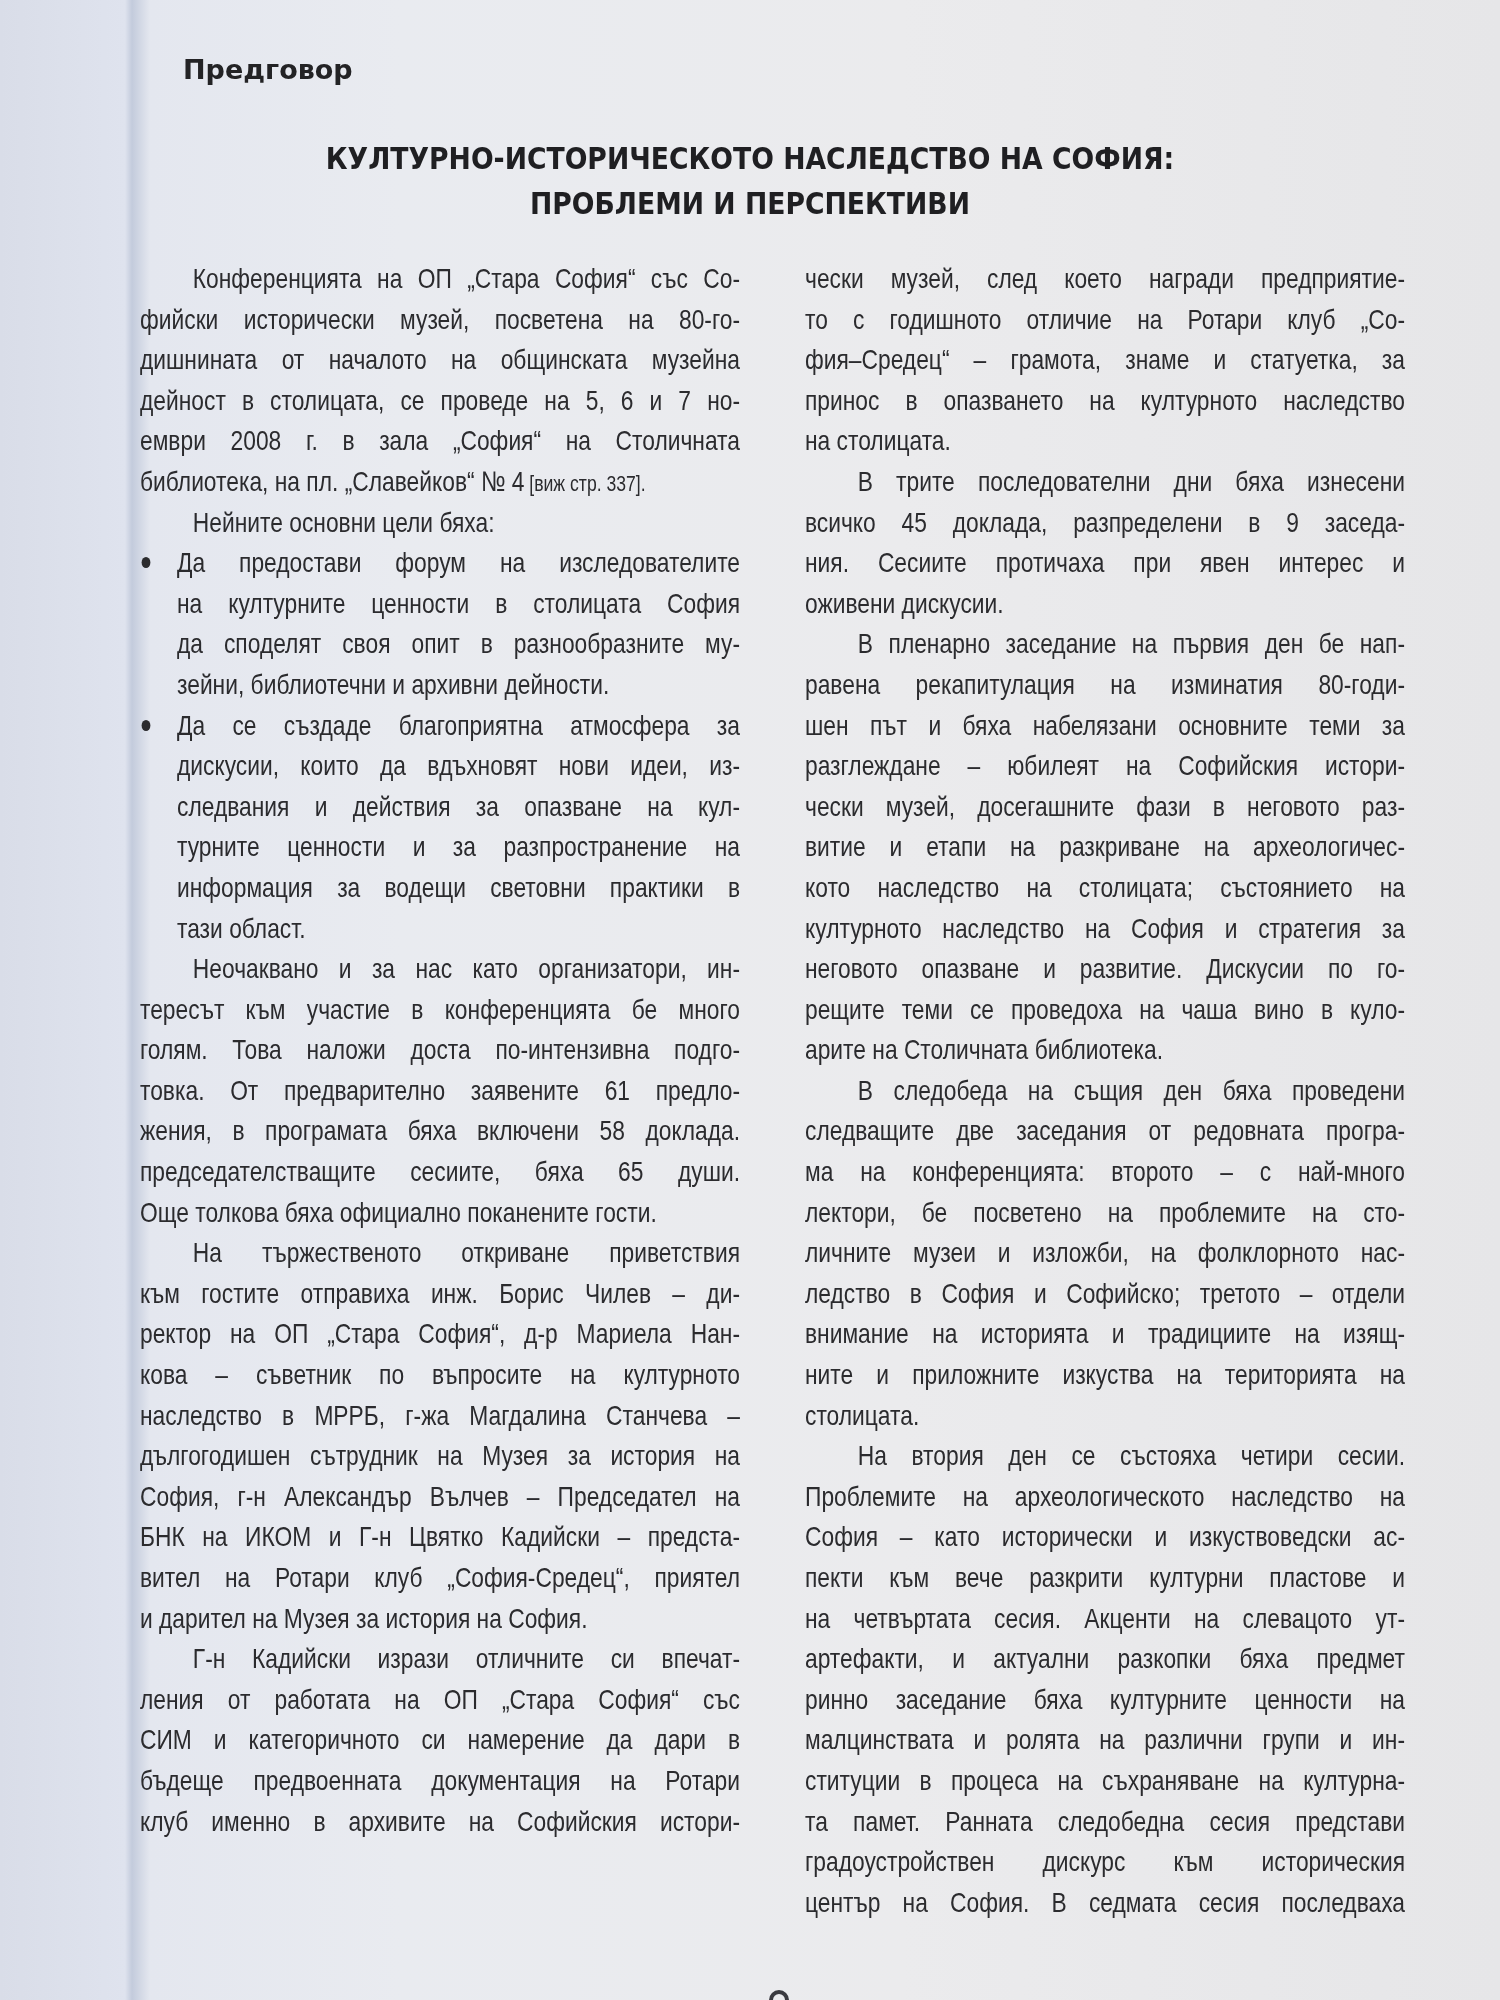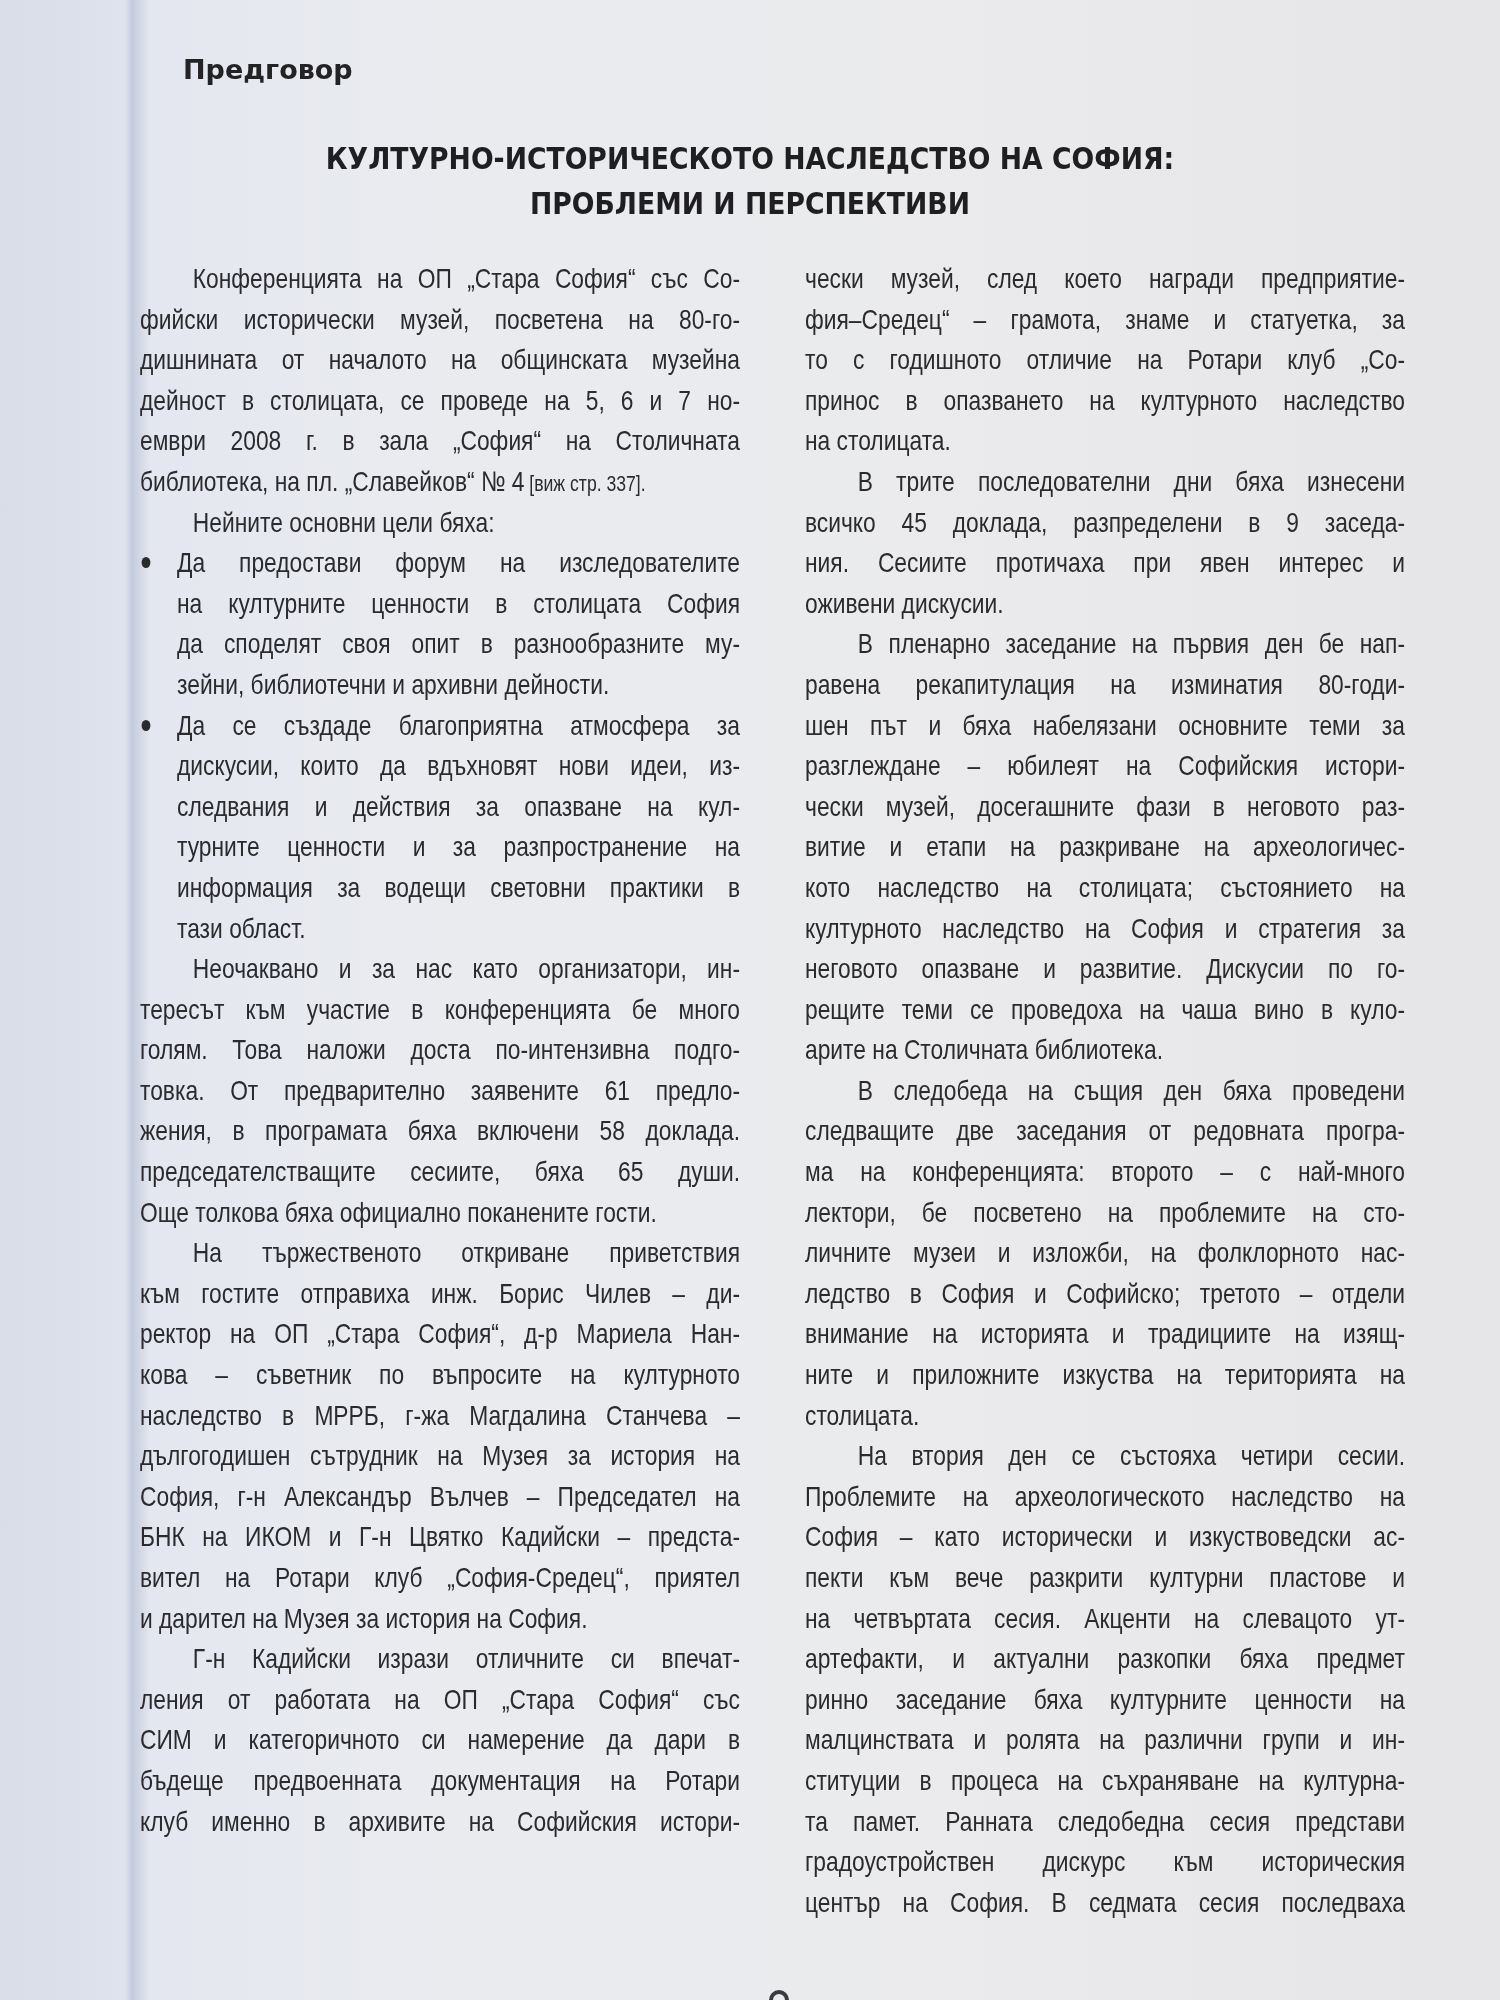--- a/index.html
+++ b/index.html
@@ -169,24 +169,24 @@
       </div>
       <div class="wrap">
         <div class="line" style="box-sizing: border-box;"><span>клуб именно в архивите на Софийския истори-</span></div>
       </div>
     </div>
   <div class="col col-right" id="col-right">
       <div class="wrap">
         <div class="line" style="box-sizing: border-box;"><span>чески музей, след което награди предприятие-</span></div>
       </div>
       <div class="wrap">
+        <div class="line" style="box-sizing: border-box;"><span>то с годишното отличие на Ротари клуб „Со-</span></div>
+      </div>
+      <div class="wrap">
         <div class="line" style="box-sizing: border-box;"><span>фия–Средец“ – грамота, знаме и статуетка, за</span></div>
-      </div>
-      <div class="wrap">
-        <div class="line" style="box-sizing: border-box;"><span>то с годишното отличие на Ротари клуб „Со-</span></div>
       </div>
       <div class="wrap">
         <div class="line" style="box-sizing: border-box;"><span>принос в опазването на културното наследство</span></div>
       </div>
       <div class="wrap">
         <div class="line last" style="box-sizing: border-box;"><span>на столицата.</span></div>
       </div>
       <div class="wrap">
         <div class="line" style="padding-left: 66px; box-sizing: border-box;"><span>В трите последователни дни бяха изнесени</span></div>
       </div>

